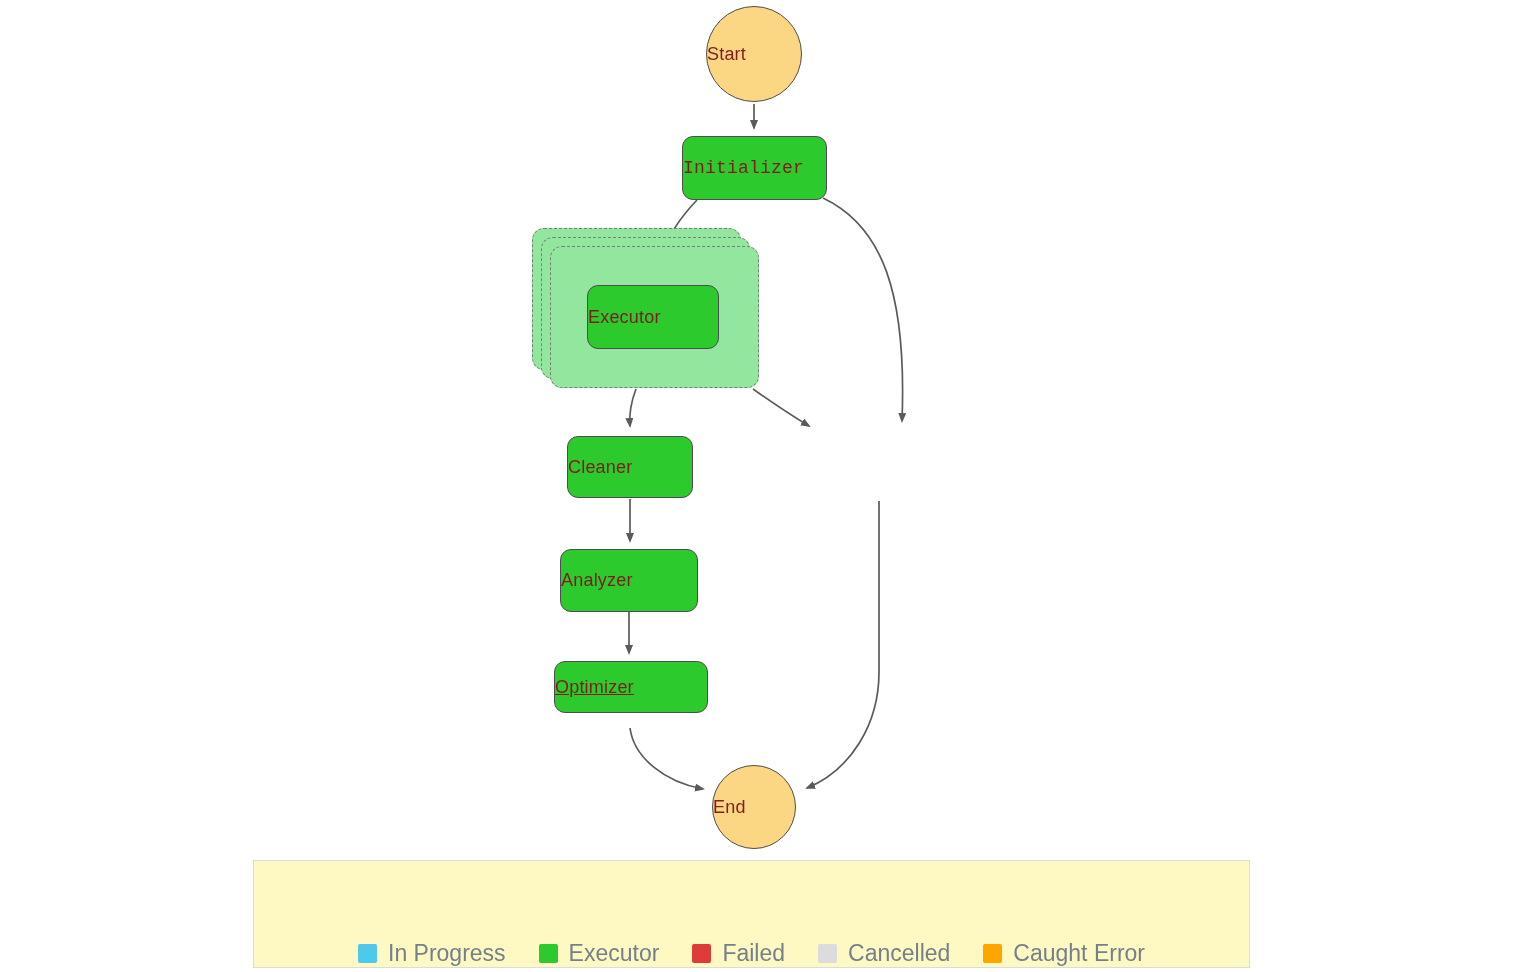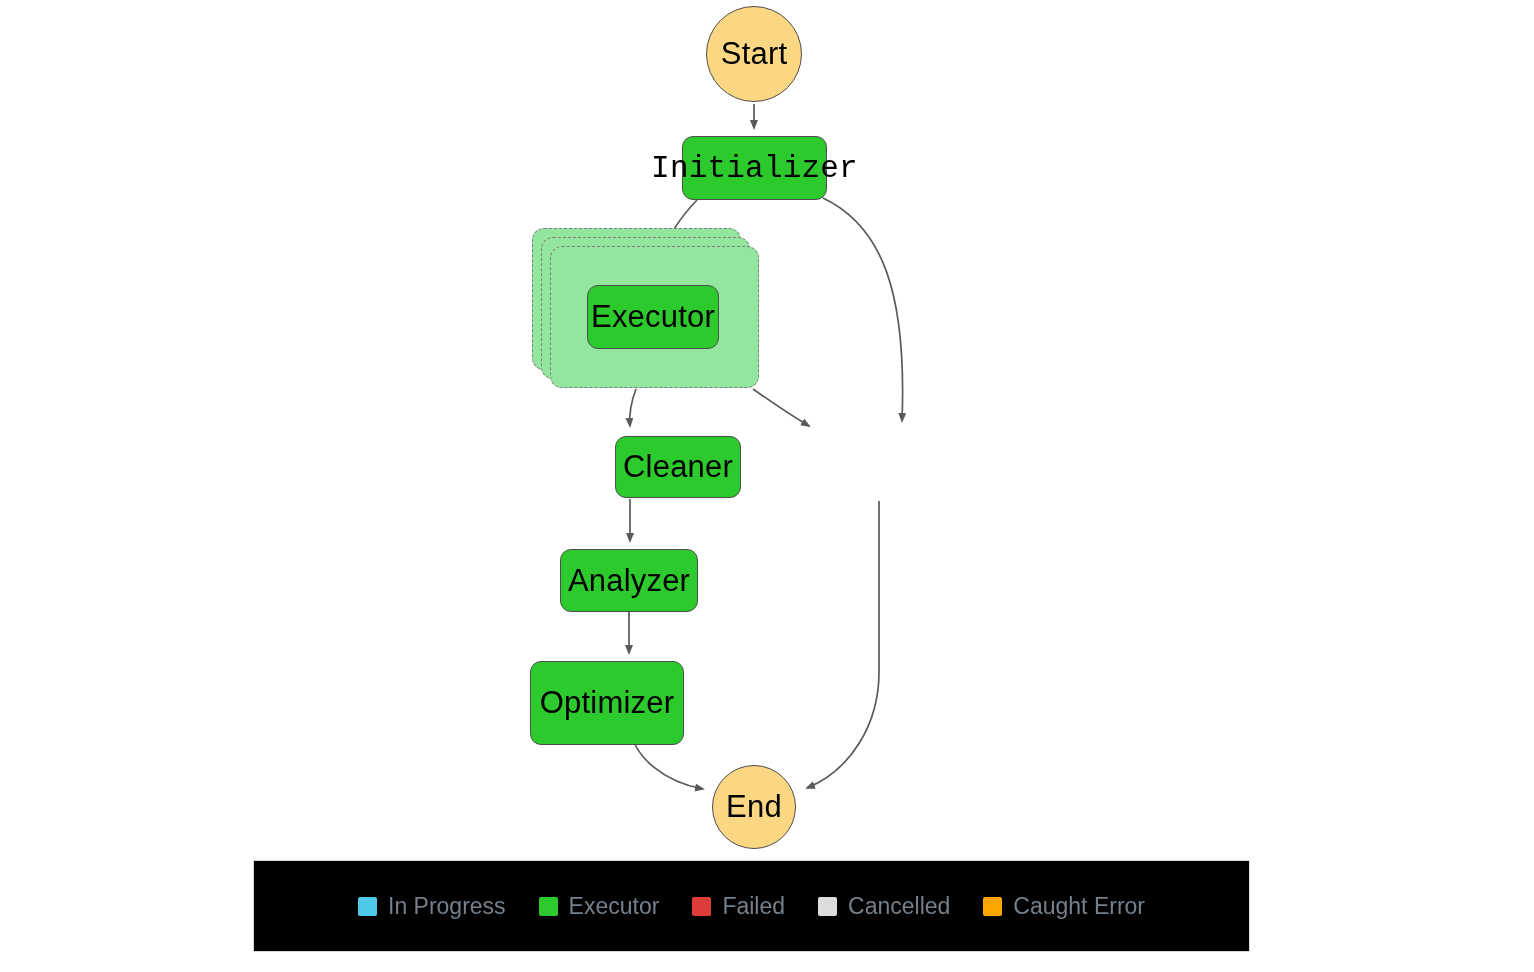--- a/index.html
+++ b/index.html
@@ -5,22 +5,22 @@
   html, body { margin: 0; padding: 0; background: #ffffff; }
   body {
     width: 1534px; height: 972px;
     font-family: "Liberation Sans", "DejaVu Sans", sans-serif;
     position: relative; overflow: hidden;
   }
   .canvas { position: absolute; left: 0; top: 0; width: 1534px; height: 972px; }
   .edges { position: absolute; left: 0; top: 0; width: 1534px; height: 972px; pointer-events: none; }
 
   .node {
-    position: absolute; display: flex; align-items: center; justify-content: center;
-    box-sizing: border-box; font-size: 31px; color: #000000; letter-spacing: 0.2px;
+    position: absolute; display: flex; align-items: center; 
+    box-sizing: border-box; font-size: 18px; color: #7f1d1d; letter-spacing: 0.2px;
     cursor: pointer; z-index: 3;
   }
   .task { border: 1.5px solid #4d4d4d; border-radius: 11px; }
   .terminal { border: 1.5px solid #4d4d4d; border-radius: 50%; }
 
   .map-card {
     position: absolute; box-sizing: border-box;
     border: 1.6px dashed #7a7f7a; border-radius: 12px;
     width: 209px; height: 142px; z-index: 1;
   }
@@ -30,30 +30,30 @@
     background: #ffffff; border: 1.6px dashed #7d7d7d; border-radius: 9px;
   }
 
   
   .pos-start     { left: 706px; top:   6px; width:  96px; height: 96px; }
   .pos-init      { left: 682px; top: 136px; width: 145px; height: 64px; font-family: Liberation Mono, monospace; }
   .map-back      { left: 532px; top: 228px; }
   .map-mid       { left: 541px; top: 237px; }
   .map-front     { left: 550px; top: 246px; }
   .pos-executor  { left: 587px; top: 285px; width: 132px; height: 64px; }
-  .pos-cleaner   { left: 567px; top: 436px; width: 126px; height: 62px; margin-left: 48px; }
+  .pos-cleaner   { left: 567px; top: 436px; width: 126px; height: 62px; }
   .pos-cleanup   { left: 765px; top: 433px; width: 228px; height: 67px; }
   .pos-analyzer  { left: 560px; top: 549px; width: 138px; height: 63px; }
-  .pos-optimizer { left: 530px; top: 661px; width: 154px; height: 84px; }
+  .pos-optimizer { left: 554px; top: 661px; width: 154px; height: 52px; text-decoration: underline; }
   .pos-end       { left: 712px; top: 765px; width:  84px; height: 84px; }
 
   .legend {
-    position: absolute; left: 253px; top: 860px; width: 997px; height: 92px;
-    box-sizing: border-box; border: 1px solid #d9dcd9; background: #000000;
-    display: flex; align-items: center; justify-content: center; gap: 33px;
+    position: absolute; left: 253px; top: 860px; width: 997px; height: 108px;
+    box-sizing: border-box; border: 1px solid #d9dcd9; background: #fef9c3;
+    display: flex; align-items: flex-end; justify-content: center; gap: 33px;
     z-index: 3;
   }
   .legend-item { display: flex; align-items: center; gap: 11px; }
   .legend-label { font-size: 23px; color: #75808a; }
   .swatch { width: 19px; height: 19px; border-radius: 2px; display: inline-block; }
 </style>
 </head>
 <body>
 
 <div class="canvas">

